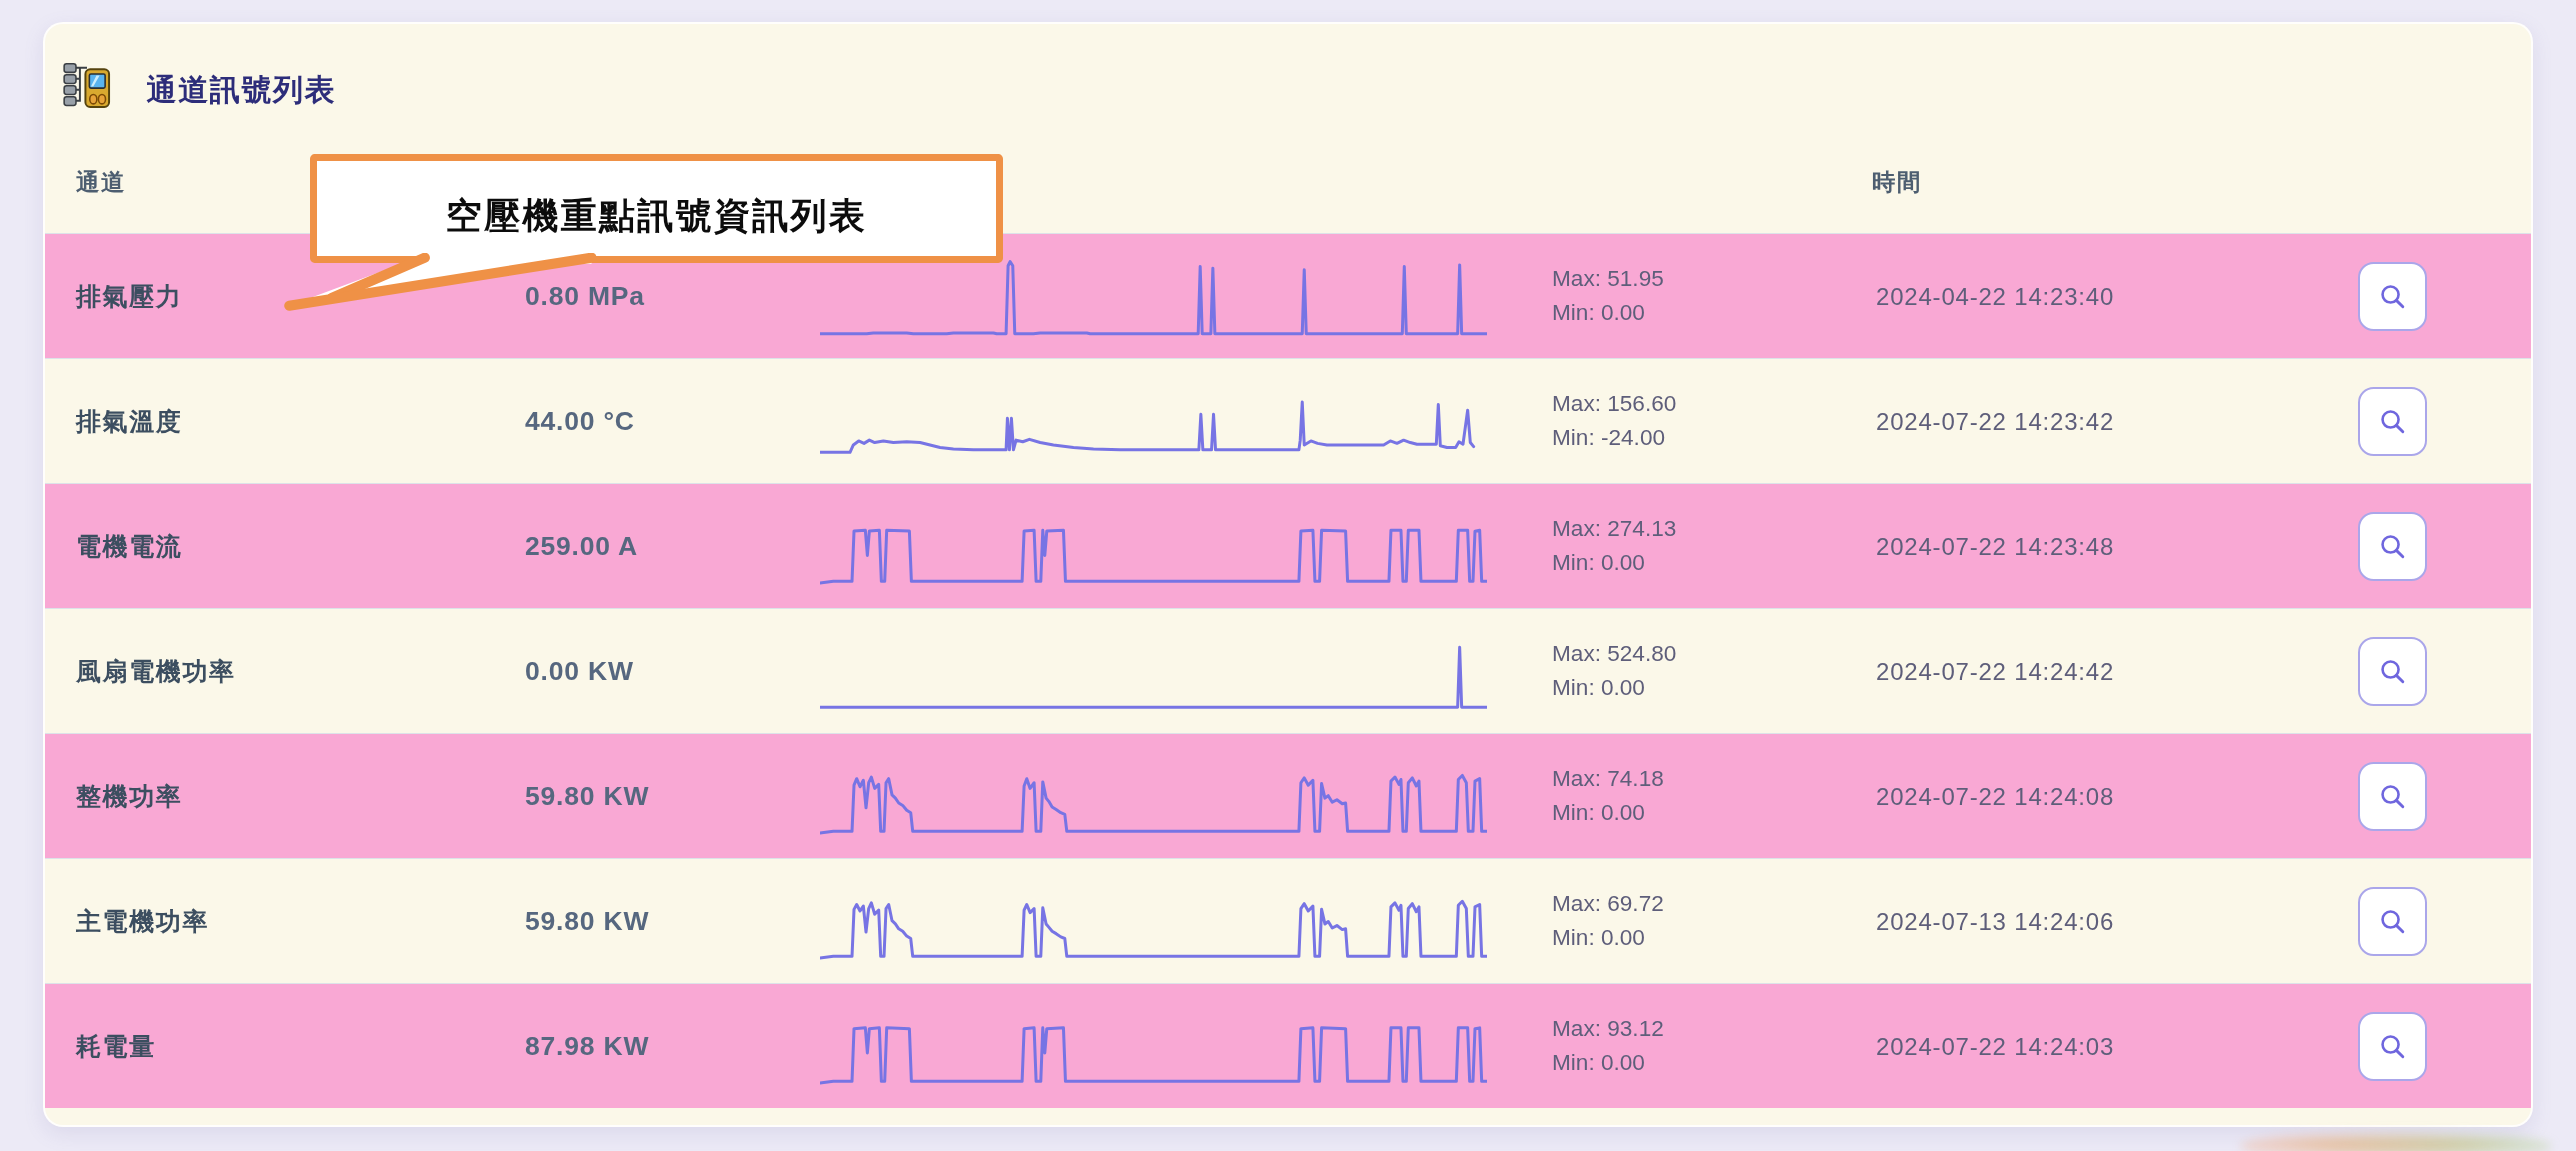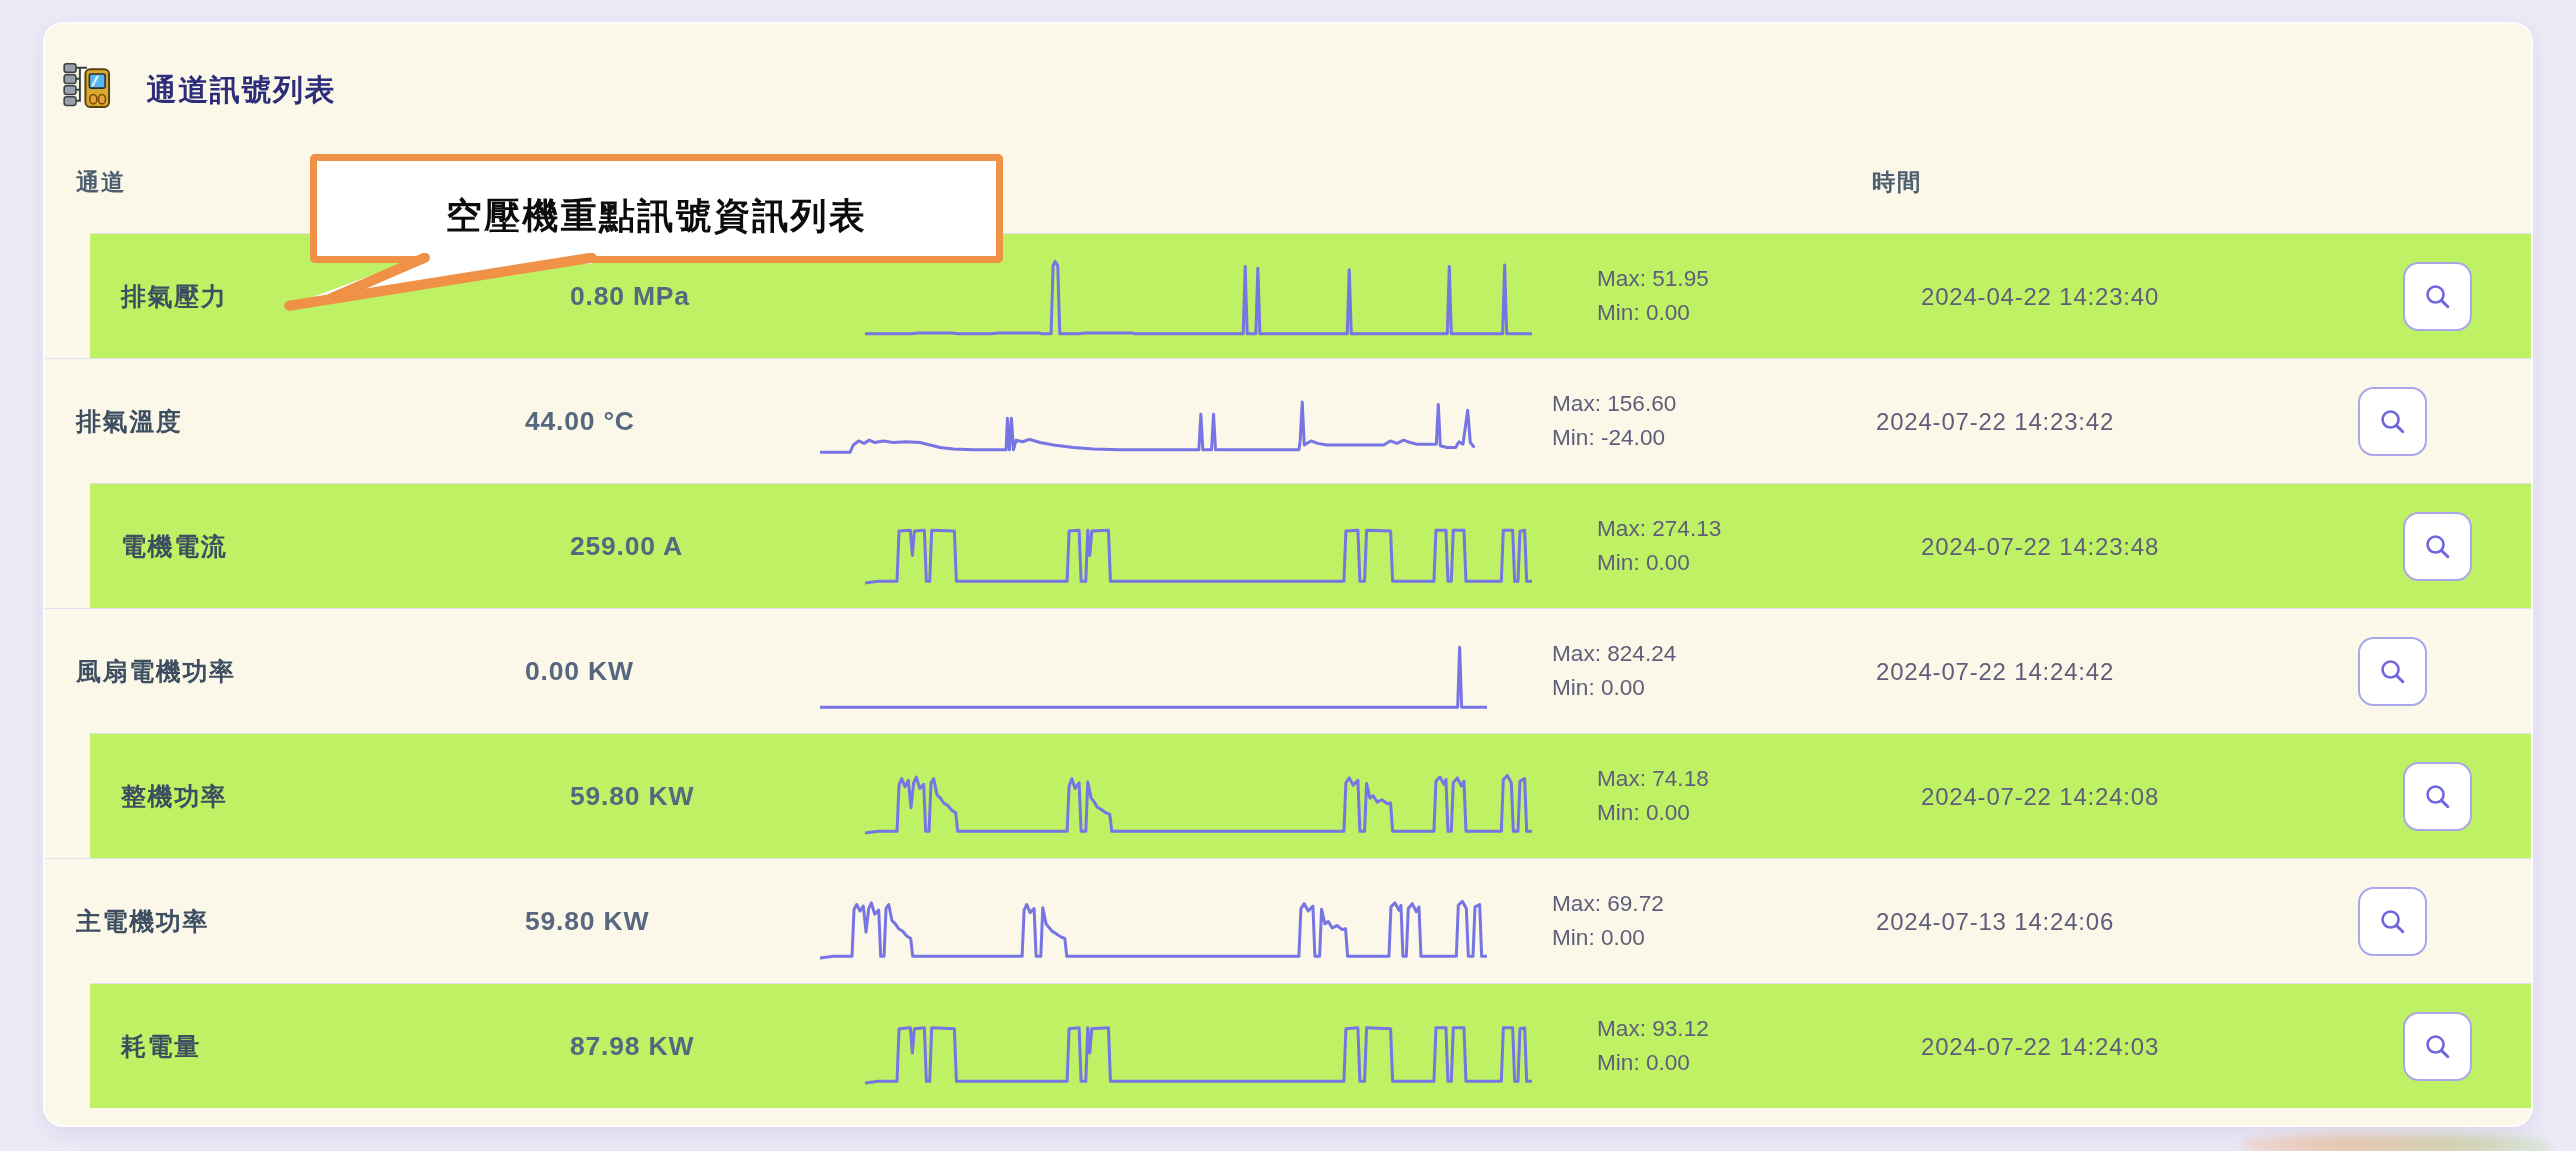--- a/index.html
+++ b/index.html
@@ -10,21 +10,21 @@
         background:#fbf8e9;border-radius:20px;border:2.3px solid rgba(255,255,255,.85);
         box-shadow:0 6.2px 20px rgba(120,110,180,.14);box-sizing:border-box;overflow:hidden;}
   .card-header{position:absolute;left:15.6px;top:31px;height:56px;display:flex;align-items:flex-end;gap:34px;}
   .app-icon{width:52px;height:52px;flex:0 0 auto;}
   .title{font-size:30px;font-weight:800;color:#2d2d7a;letter-spacing:1.6px;}
   .col-head{position:absolute;top:142px;font-size:23.4px;font-weight:600;color:#4d5e70;letter-spacing:1.6px;}
   .col-head.channel{left:31px;}
   .col-head.time{left:1827px;}
   .rows{position:absolute;left:0;top:209px;width:100%;}
   .row{position:relative;width:100%;height:125px;border-top:1.6px solid #dde3e9;box-sizing:border-box;}
-  .row.alt{background:#bef264;margin-left:45px;}
+  .row.alt{background:#f9a8d4;}
   .cell{position:absolute;white-space:nowrap;}
   .cell.channel{left:31px;top:0;height:125px;line-height:125px;font-size:25px;font-weight:700;color:#3c4e60;letter-spacing:1.6px;}
   .cell.value{left:480px;top:0;height:125px;line-height:125px;font-size:26.5px;font-weight:700;color:#56677f;letter-spacing:0.8px;}
   .spark{position:absolute;left:775px;top:22px;width:667px;height:81px;}
   .maxmin{position:absolute;left:1507px;top:50%;transform:translateY(-50%);font-size:22.6px;color:#5e5e7a;line-height:34px;}
   .cell.time{left:1831px;top:0;height:125px;line-height:125px;font-size:24px;color:#5e5e7a;letter-spacing:0.8px;}
   .zoom-btn{position:absolute;left:2313px;top:28px;width:69px;height:69px;
             background:#ffffff;border:2.3px solid #aaa6ea;border-radius:15.6px;cursor:pointer;
             display:flex;align-items:center;justify-content:center;padding:0;box-sizing:border-box;}
   .zoom-btn svg{width:31px;height:31px;}
@@ -119,21 +119,21 @@
             </svg>
           </button>
         </div>
         <div class="row">
           <span class="cell channel">風扇電機功率</span>
           <span class="cell value">0.00 KW</span>
           <svg class="spark" viewBox="0 0 100 100" preserveAspectRatio="none">
             <polyline points="0,94 95.6,94 95.9,20 96.2,94 100,94" fill="none" stroke="#7774e4" stroke-width="3" stroke-linejoin="round" stroke-linecap="round" vector-effect="non-scaling-stroke"></polyline>
           </svg>
           <div class="maxmin">
-            <div>Max: 824.24</div>
+            <div>Max: 524.80</div>
             <div>Min: 0.00</div>
           </div>
           <span class="cell time">2024-07-22 14:24:42</span>
           <button class="zoom-btn">
             <svg viewBox="0 0 24 24">
               <circle cx="10.5" cy="10.5" r="6.2" fill="none" stroke="#6f66de" stroke-width="2"></circle>
               <line x1="15" y1="15" x2="20" y2="20" stroke="#6f66de" stroke-width="2.2" stroke-linecap="round"></line>
             </svg>
           </button>
         </div>

